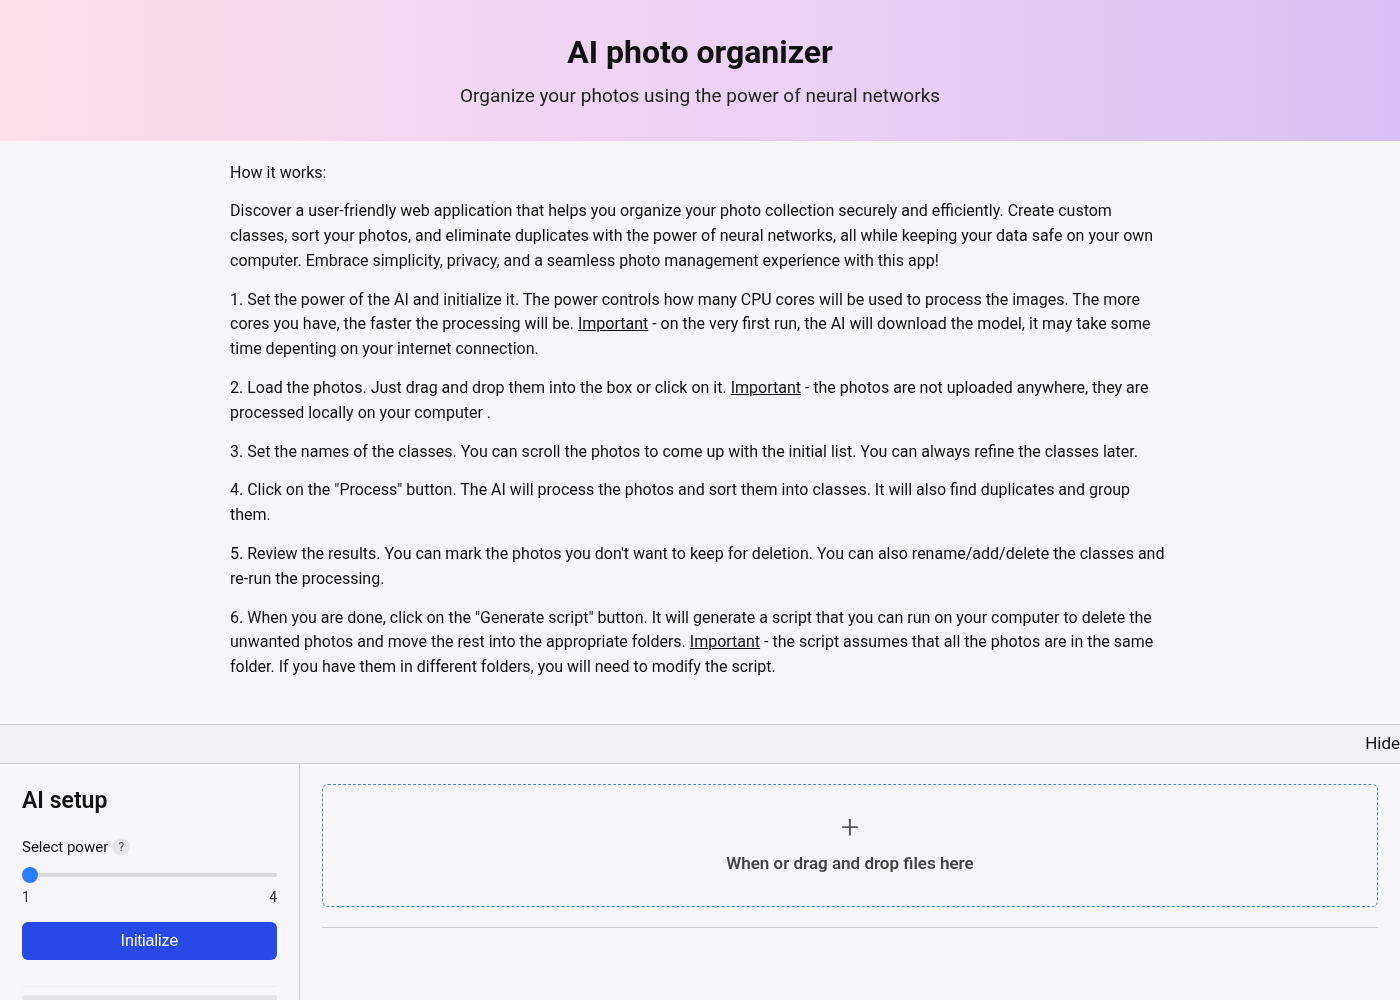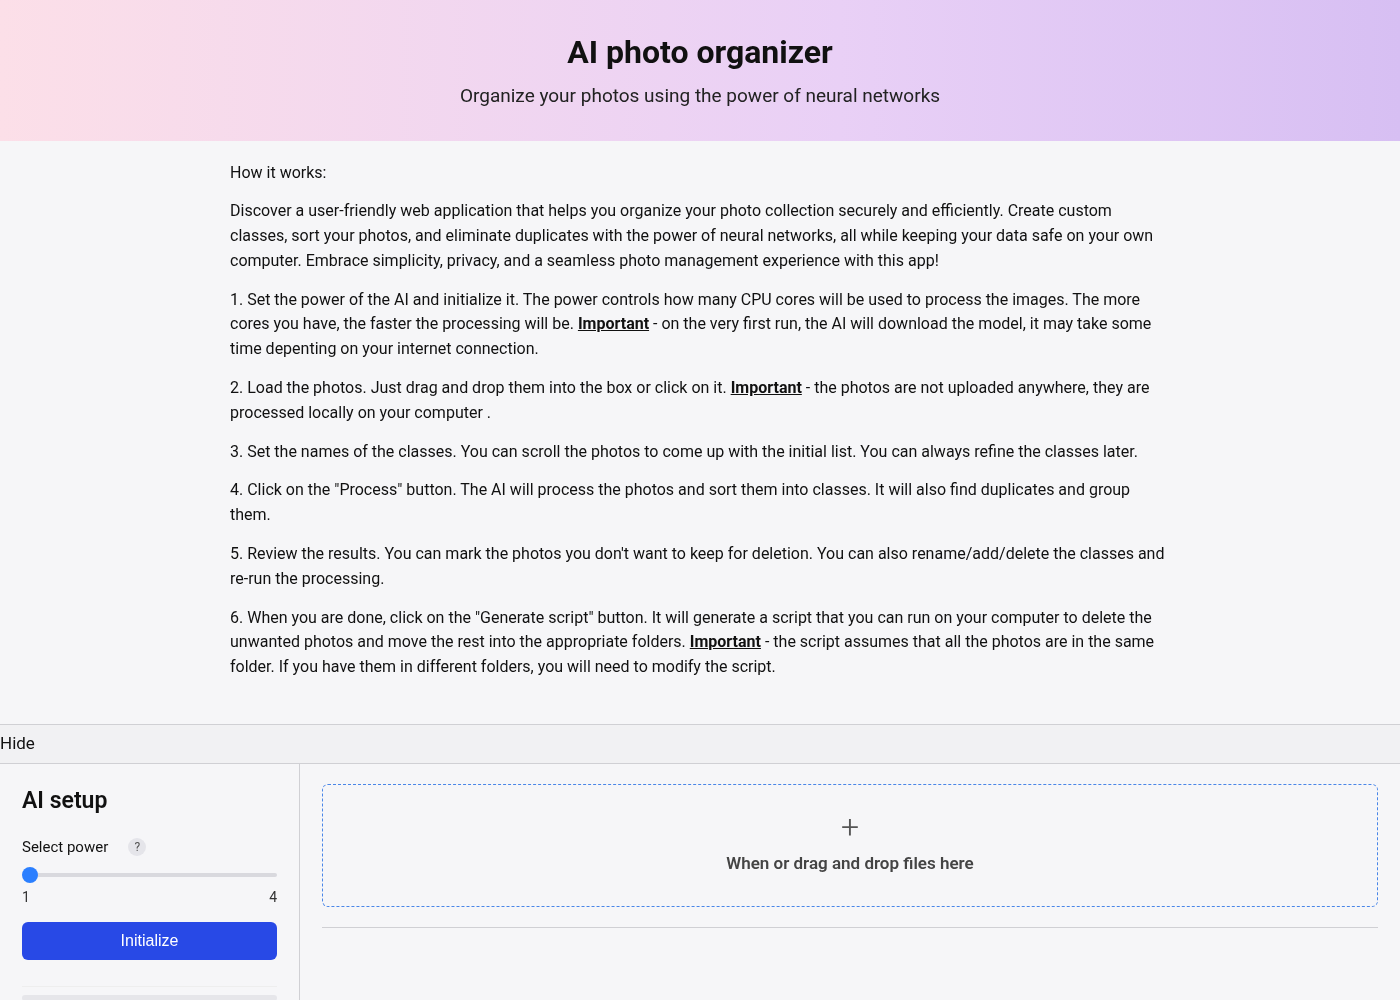--- a/index.html
+++ b/index.html
@@ -28,26 +28,26 @@
       max-width: 960px;
       margin: 0 auto;
       padding: 20px 10px 30px;
     }
     .content p {
       margin: 0 0 14px 0;
       line-height: 1.55;
       font-size: 16px;
     }
     .content p.step { margin-bottom: 14px; }
-    .important { font-weight: 700; text-decoration: underline; }
+    .important { font-weight: 400; text-decoration: underline; }
     .hide-bar {
       border-top: 1px solid #d0d0d4;
       border-bottom: 1px solid #d0d0d4;
       background: #f1f1f3;
-      text-align: left;
+      text-align: right;
       padding: 6px 0;
       font-size: 17px;
       cursor: pointer;
     }
     .lower {
       display: flex;
       align-items: stretch;
     }
     .sidebar {
       width: 300px;
@@ -56,21 +56,21 @@
       padding: 20px 22px 30px;
     }
     .sidebar h3 {
       font-size: 23px;
       font-weight: 600;
       margin-bottom: 18px;
     }
     .label-row {
       display: flex;
       align-items: center;
-      gap: 20px;
+      gap: 4px;
       margin-bottom: 6px;
       font-size: 15px;
     }
     .help {
       display: inline-flex;
       align-items: center;
       justify-content: center;
       width: 18px; height: 18px;
       border-radius: 50%;
       background: #e5e5ea;

